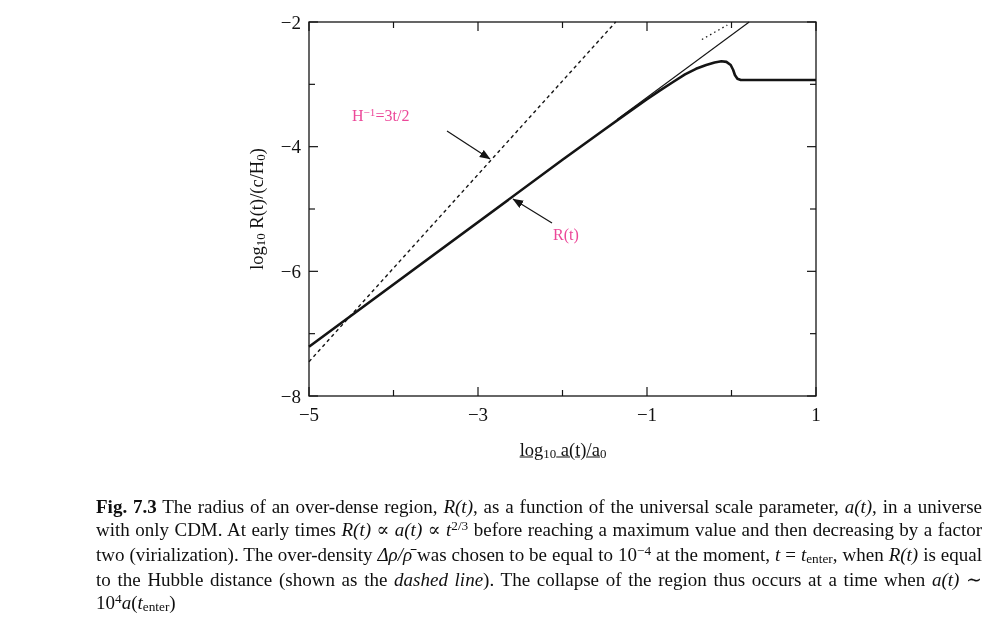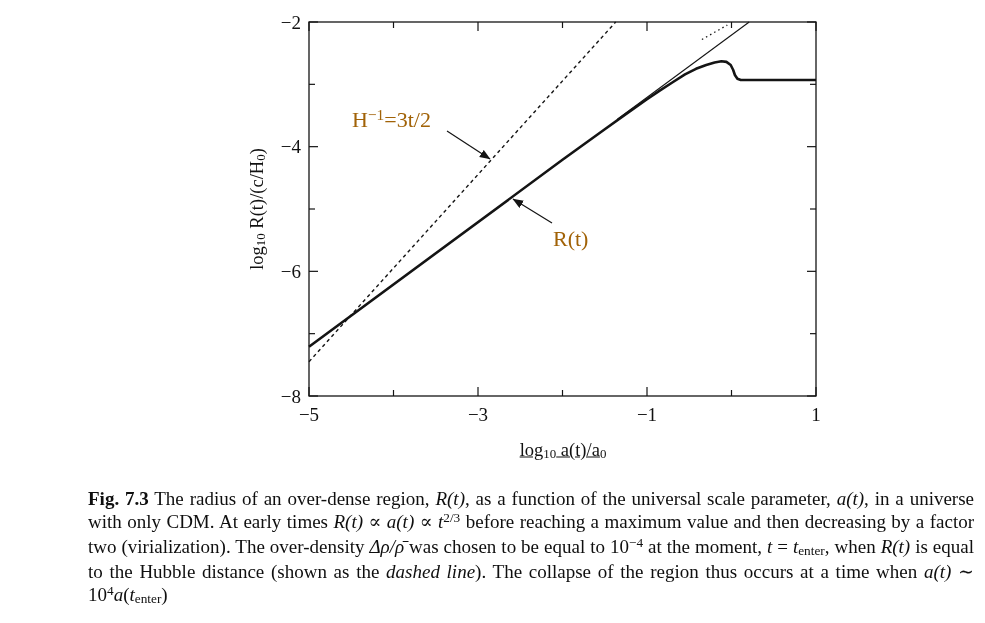--- a/index.html
+++ b/index.html
@@ -4,22 +4,22 @@
 <style>
   html,body{margin:0;padding:0;background:#ffffff;}
   .page{position:relative;width:985px;height:623px;background:#ffffff;overflow:hidden;
         font-family:"Liberation Serif","DejaVu Serif",serif;color:#111;}
   .figure-area{position:absolute;left:0;top:0;width:985px;height:472px;}
   #plot-svg{position:absolute;left:0;top:0;}
   svg text{font-family:"Liberation Serif","DejaVu Serif",serif;font-size:19px;fill:#111;}
   .axis-label{position:absolute;font-size:18.5px;white-space:nowrap;color:#111;}
   .ylabel{left:257px;top:209px;transform:translate(-50%,-50%) rotate(-90deg);}
   .xlabel{left:563px;top:450px;transform:translate(-50%,-50%);text-decoration:underline;}
-  .annot{position:absolute;font-size:22px;white-space:nowrap;color:#a16207;}
-  .caption{position:absolute;left:88px;top:487px;width:886px;margin:0;
+  .annot{position:absolute;font-size:16px;white-space:nowrap;color:#ec4899;}
+  .caption{position:absolute;left:88px;top:487px;width:886px;margin:8px;
            font-size:19px;line-height:23px;text-align:justify;color:#0f0f0f;}
   .caption sup,.axis-label sup,.annot sup{font-size:0.7em;vertical-align:baseline;position:relative;top:-0.45em;}
   .caption sub,.axis-label sub,.annot sub{font-size:0.7em;vertical-align:baseline;position:relative;top:0.18em;}
 </style>
 </head>
 <body>
 
 <div class="page">
   <div class="figure-area">
     <svg id="plot-svg" width="985" height="472" viewBox="0 0 985 472">

